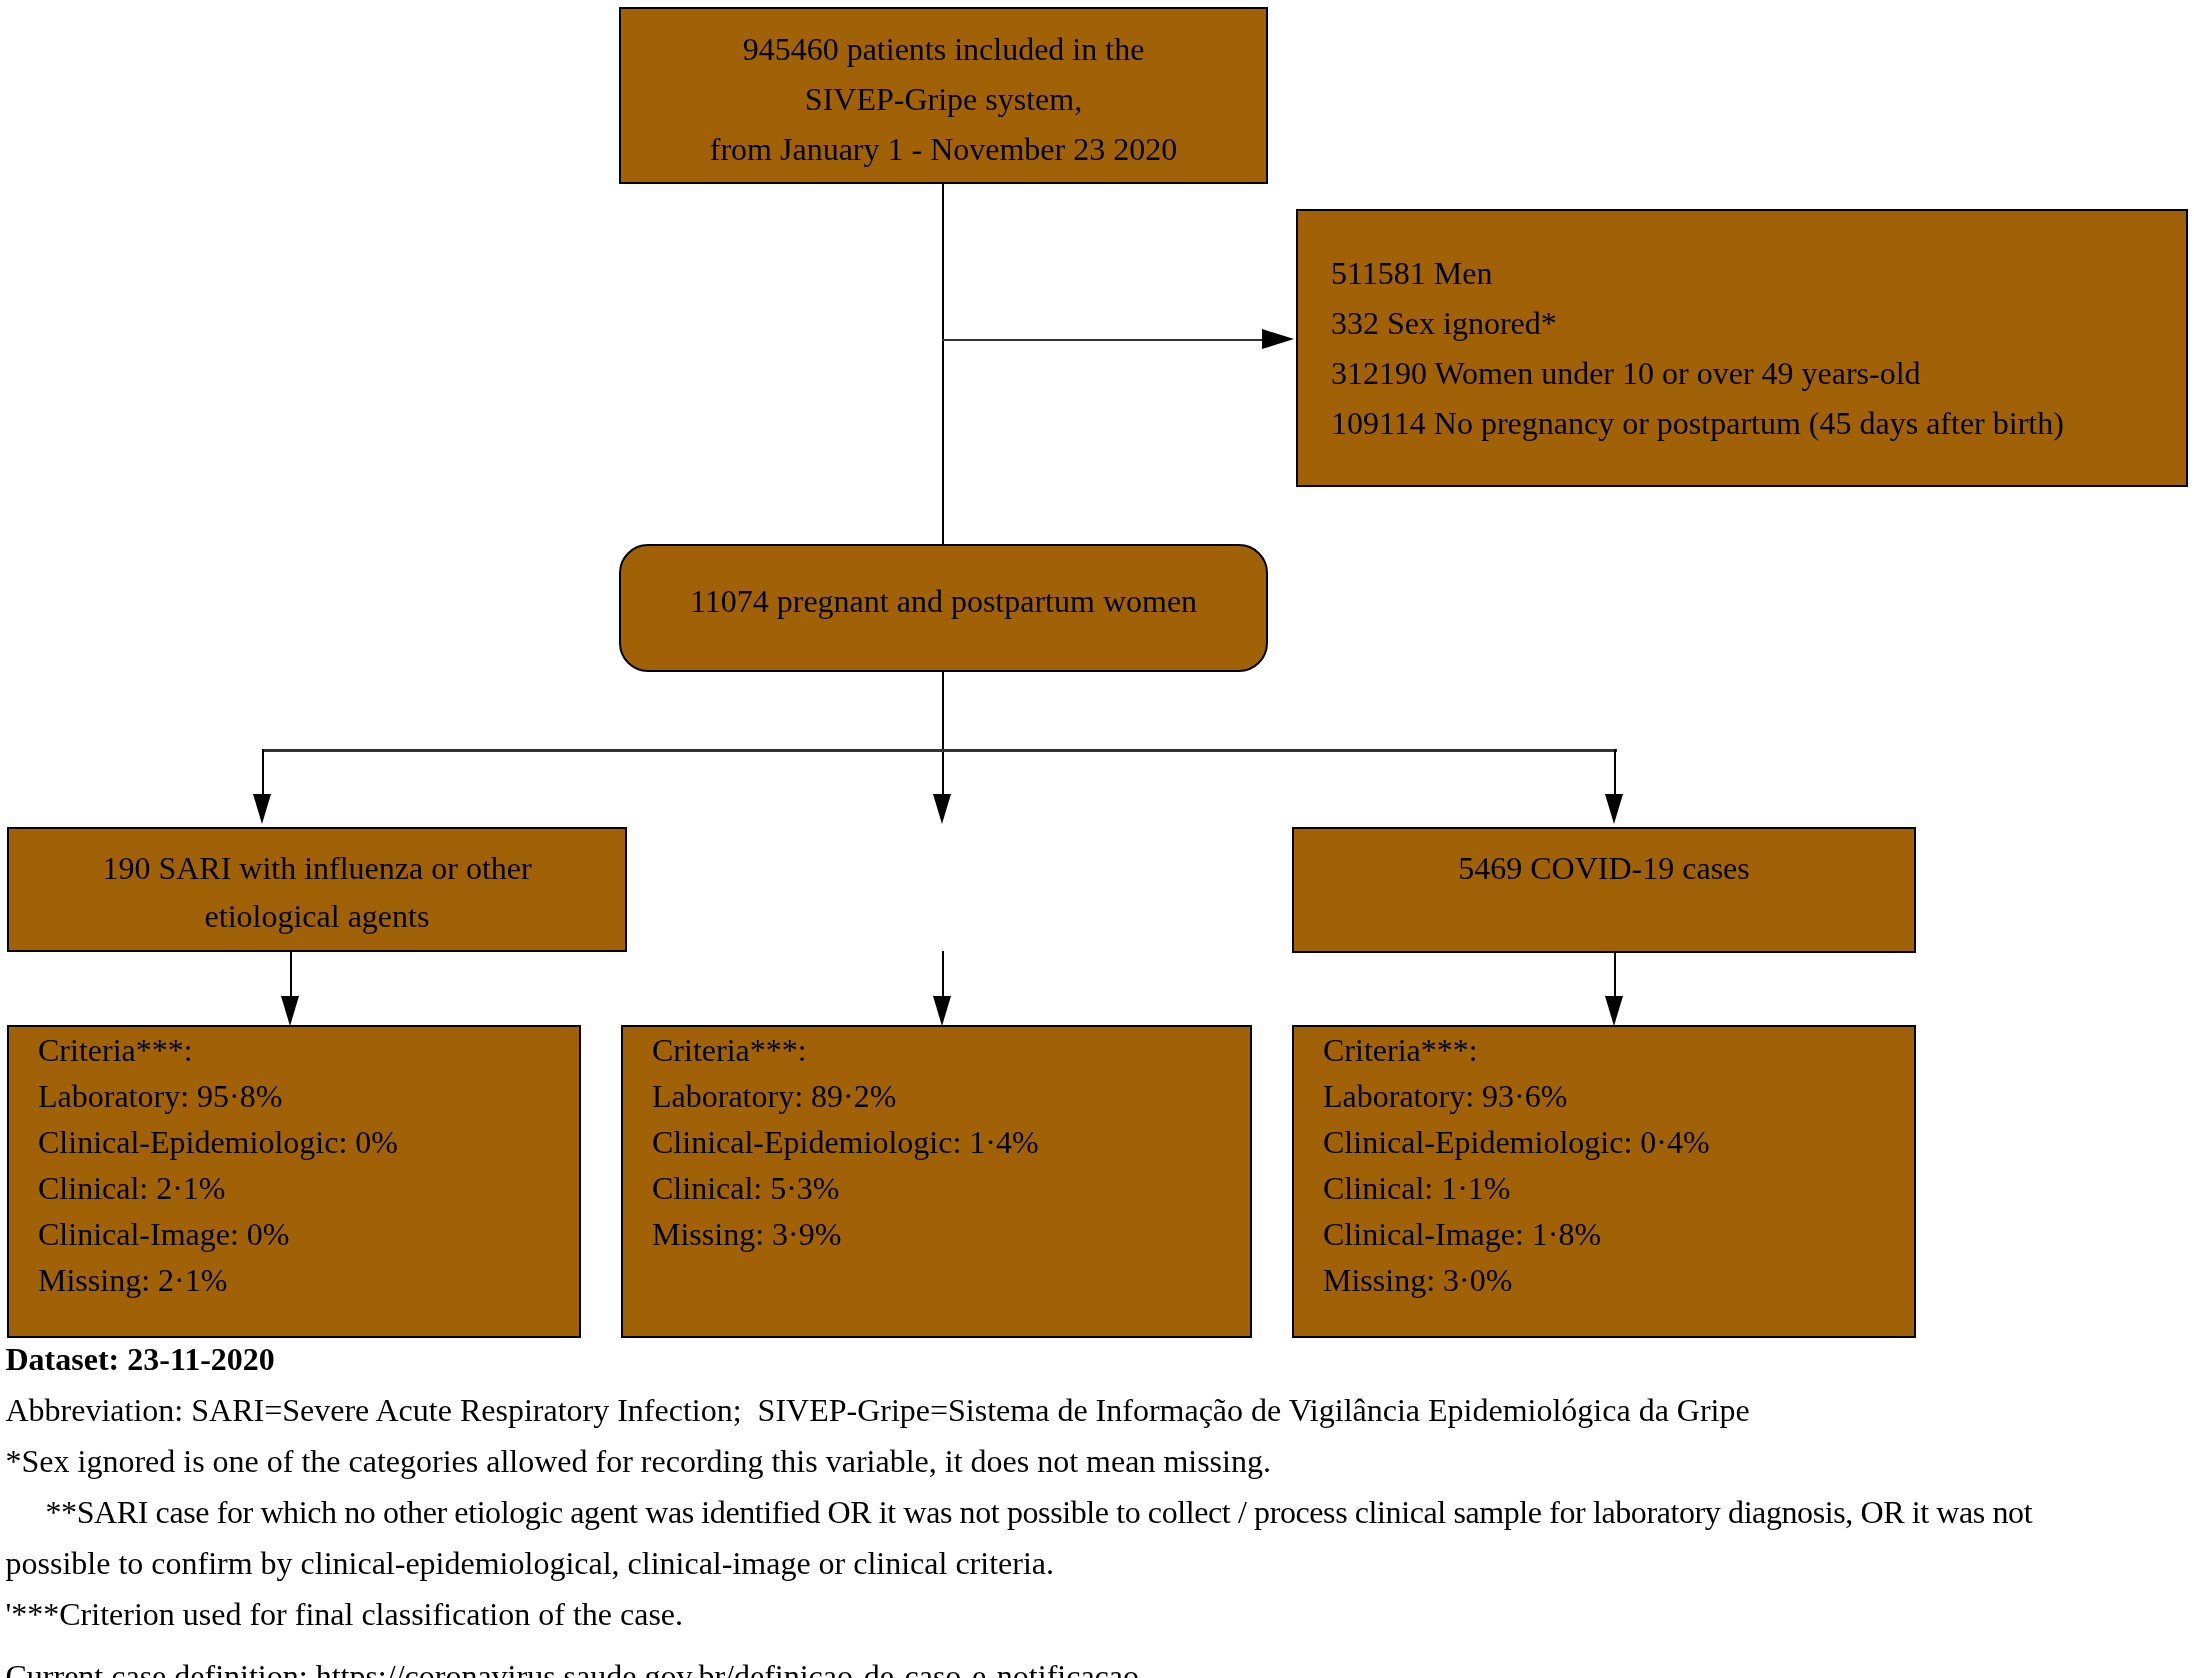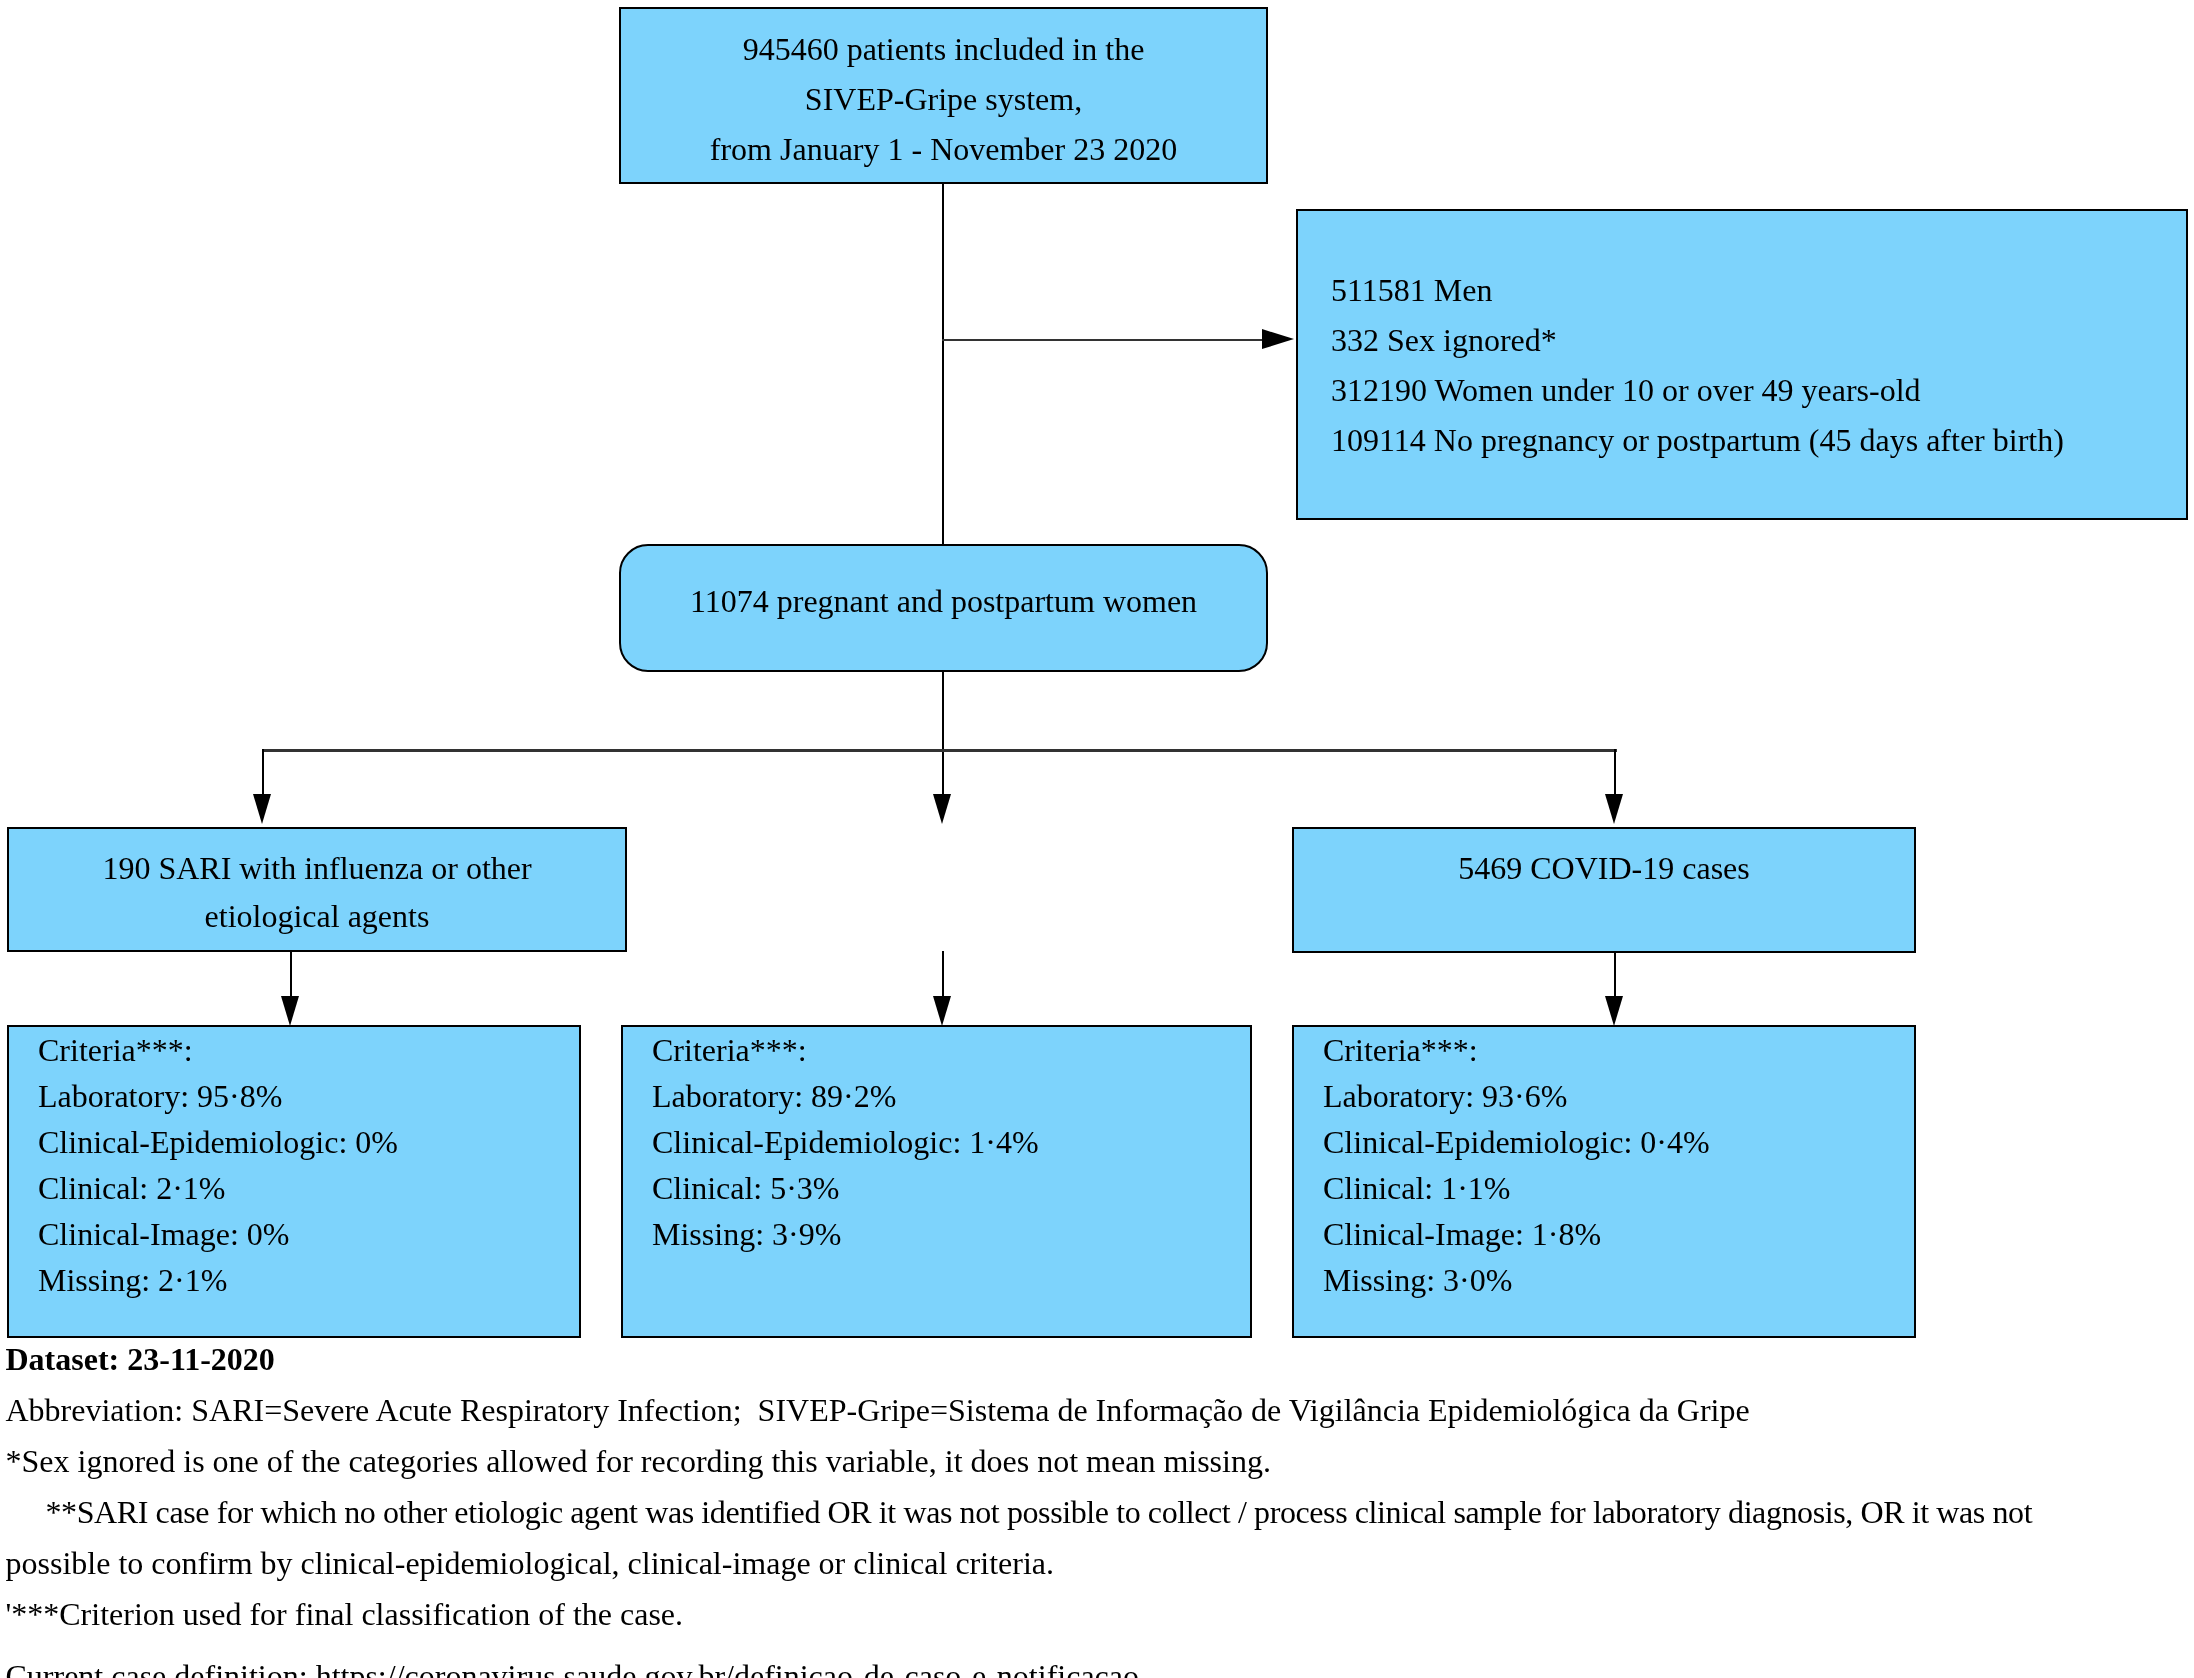--- a/index.html
+++ b/index.html
@@ -5,21 +5,21 @@
   html, body { margin: 0; padding: 0; background: #ffffff; }
   body { width: 2194px; height: 1679px; }
   #canvas {
     position: relative; width: 2194px; height: 1679px;
     background: #ffffff; color: #000000;
     font-family: "Liberation Serif", "DejaVu Serif", serif;
     font-size: 32px; overflow: hidden;
   }
   .box {
     position: absolute; box-sizing: border-box;
-    border: 2.8px solid #000000; background: #7dd3fc;
+    border: 2.8px solid #000000; background: #a16207;
   }
   .box .ln { line-height: 48px; }
   .center-text { text-align: center; }
   .top-box { padding-top: 15.2px; }
   .top-box .ln { line-height: 50px; }
   .excl-box { display: flex; flex-direction: column; justify-content: center; padding-left: 33px; padding-right: 7px; }
   .excl-box .ln { line-height: 50px; }
   .cohort-box { padding-top: 30.5px; border-radius: 29px; }
   .branch-box { padding-top: 15.2px; }
   .crit-box { display: flex; flex-direction: column; padding-left: 29px; padding-right: 0; }
@@ -50,21 +50,21 @@
 <body>
 
 <div id="canvas">
 
   <div class="box center-text top-box" style="left:619px; top:7px; width:649px; height:177px;">
     <div class="ln">945460 patients included in the</div>
     <div class="ln">SIVEP-Gripe system,</div>
     <div class="ln">from January 1 - November 23 2020</div>
   </div>
 
-  <div class="box excl-box" style="left:1296px; top:209px; width:892px; height:311px;">
+  <div class="box excl-box" style="left:1296px; top:209px; width:892px; height:278px;">
     <div class="ln">511581 Men</div>
     <div class="ln">332 Sex ignored*</div>
     <div class="ln">312190 Women under 10 or over 49 years-old</div>
     <div class="ln">109114 No pregnancy or postpartum (45 days after birth)</div>
   </div>
 
   <div class="box center-text cohort-box" style="left:619px; top:544px; width:649px; height:128px;">
     <div class="ln">11074 pregnant and postpartum women</div>
   </div>
 

